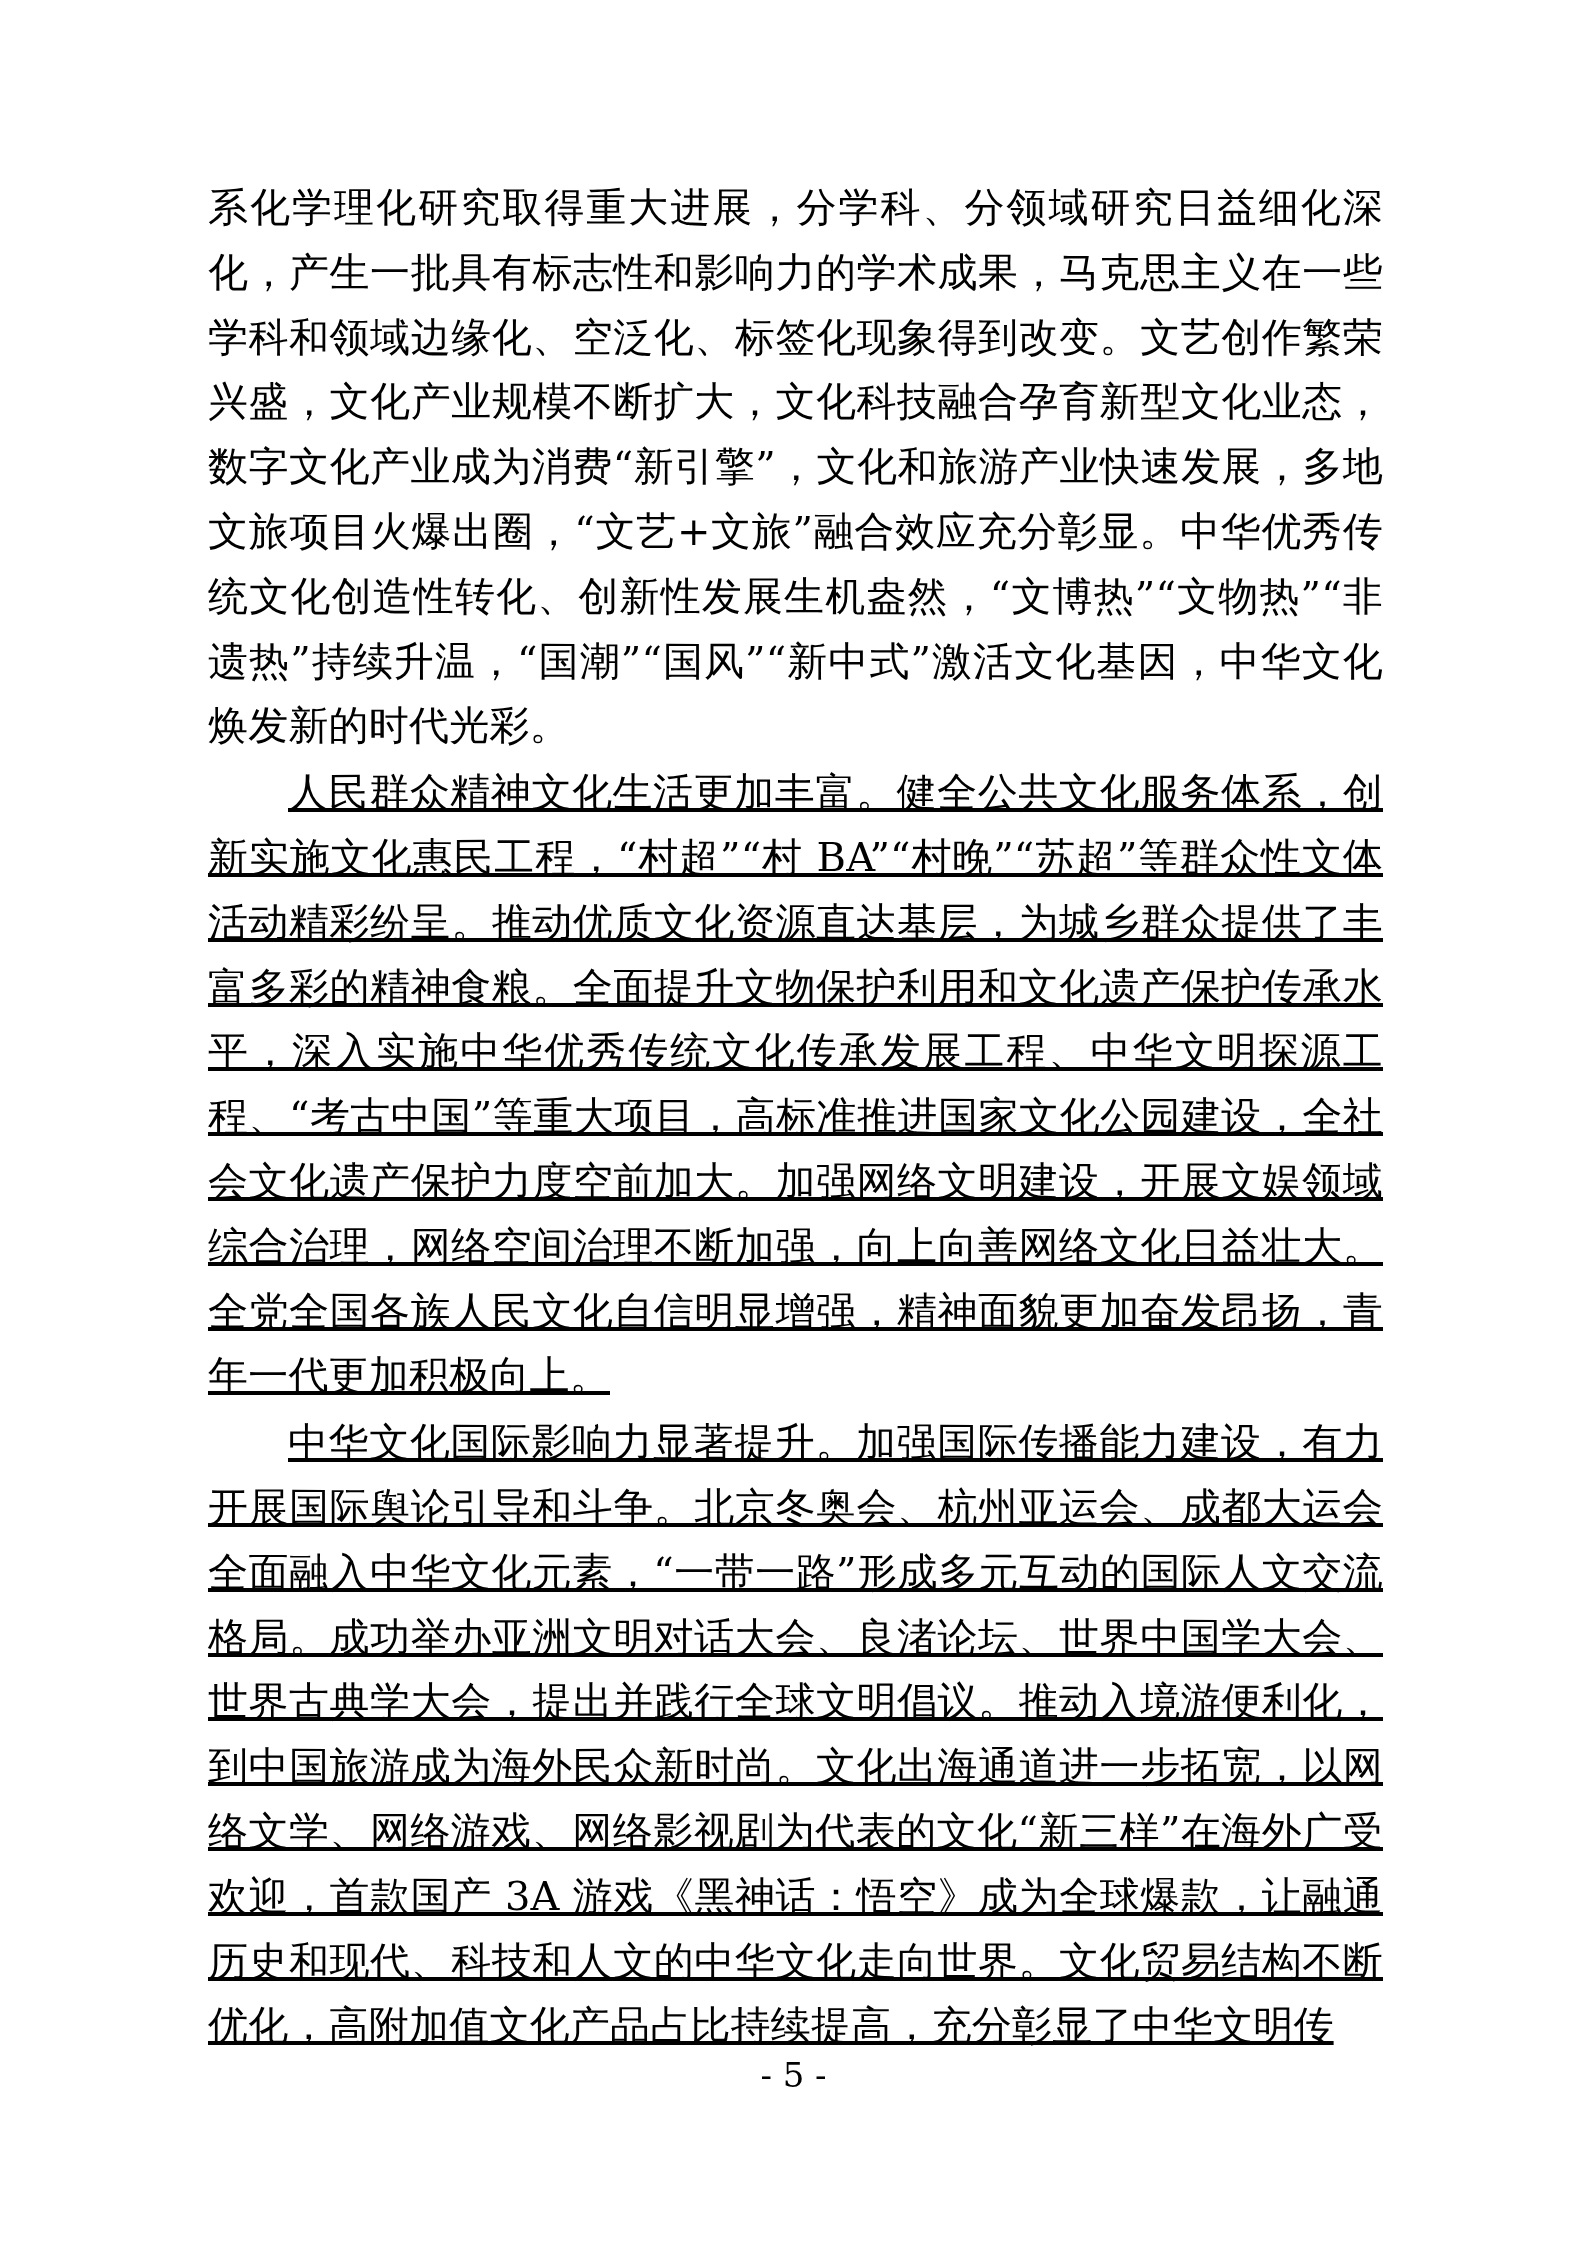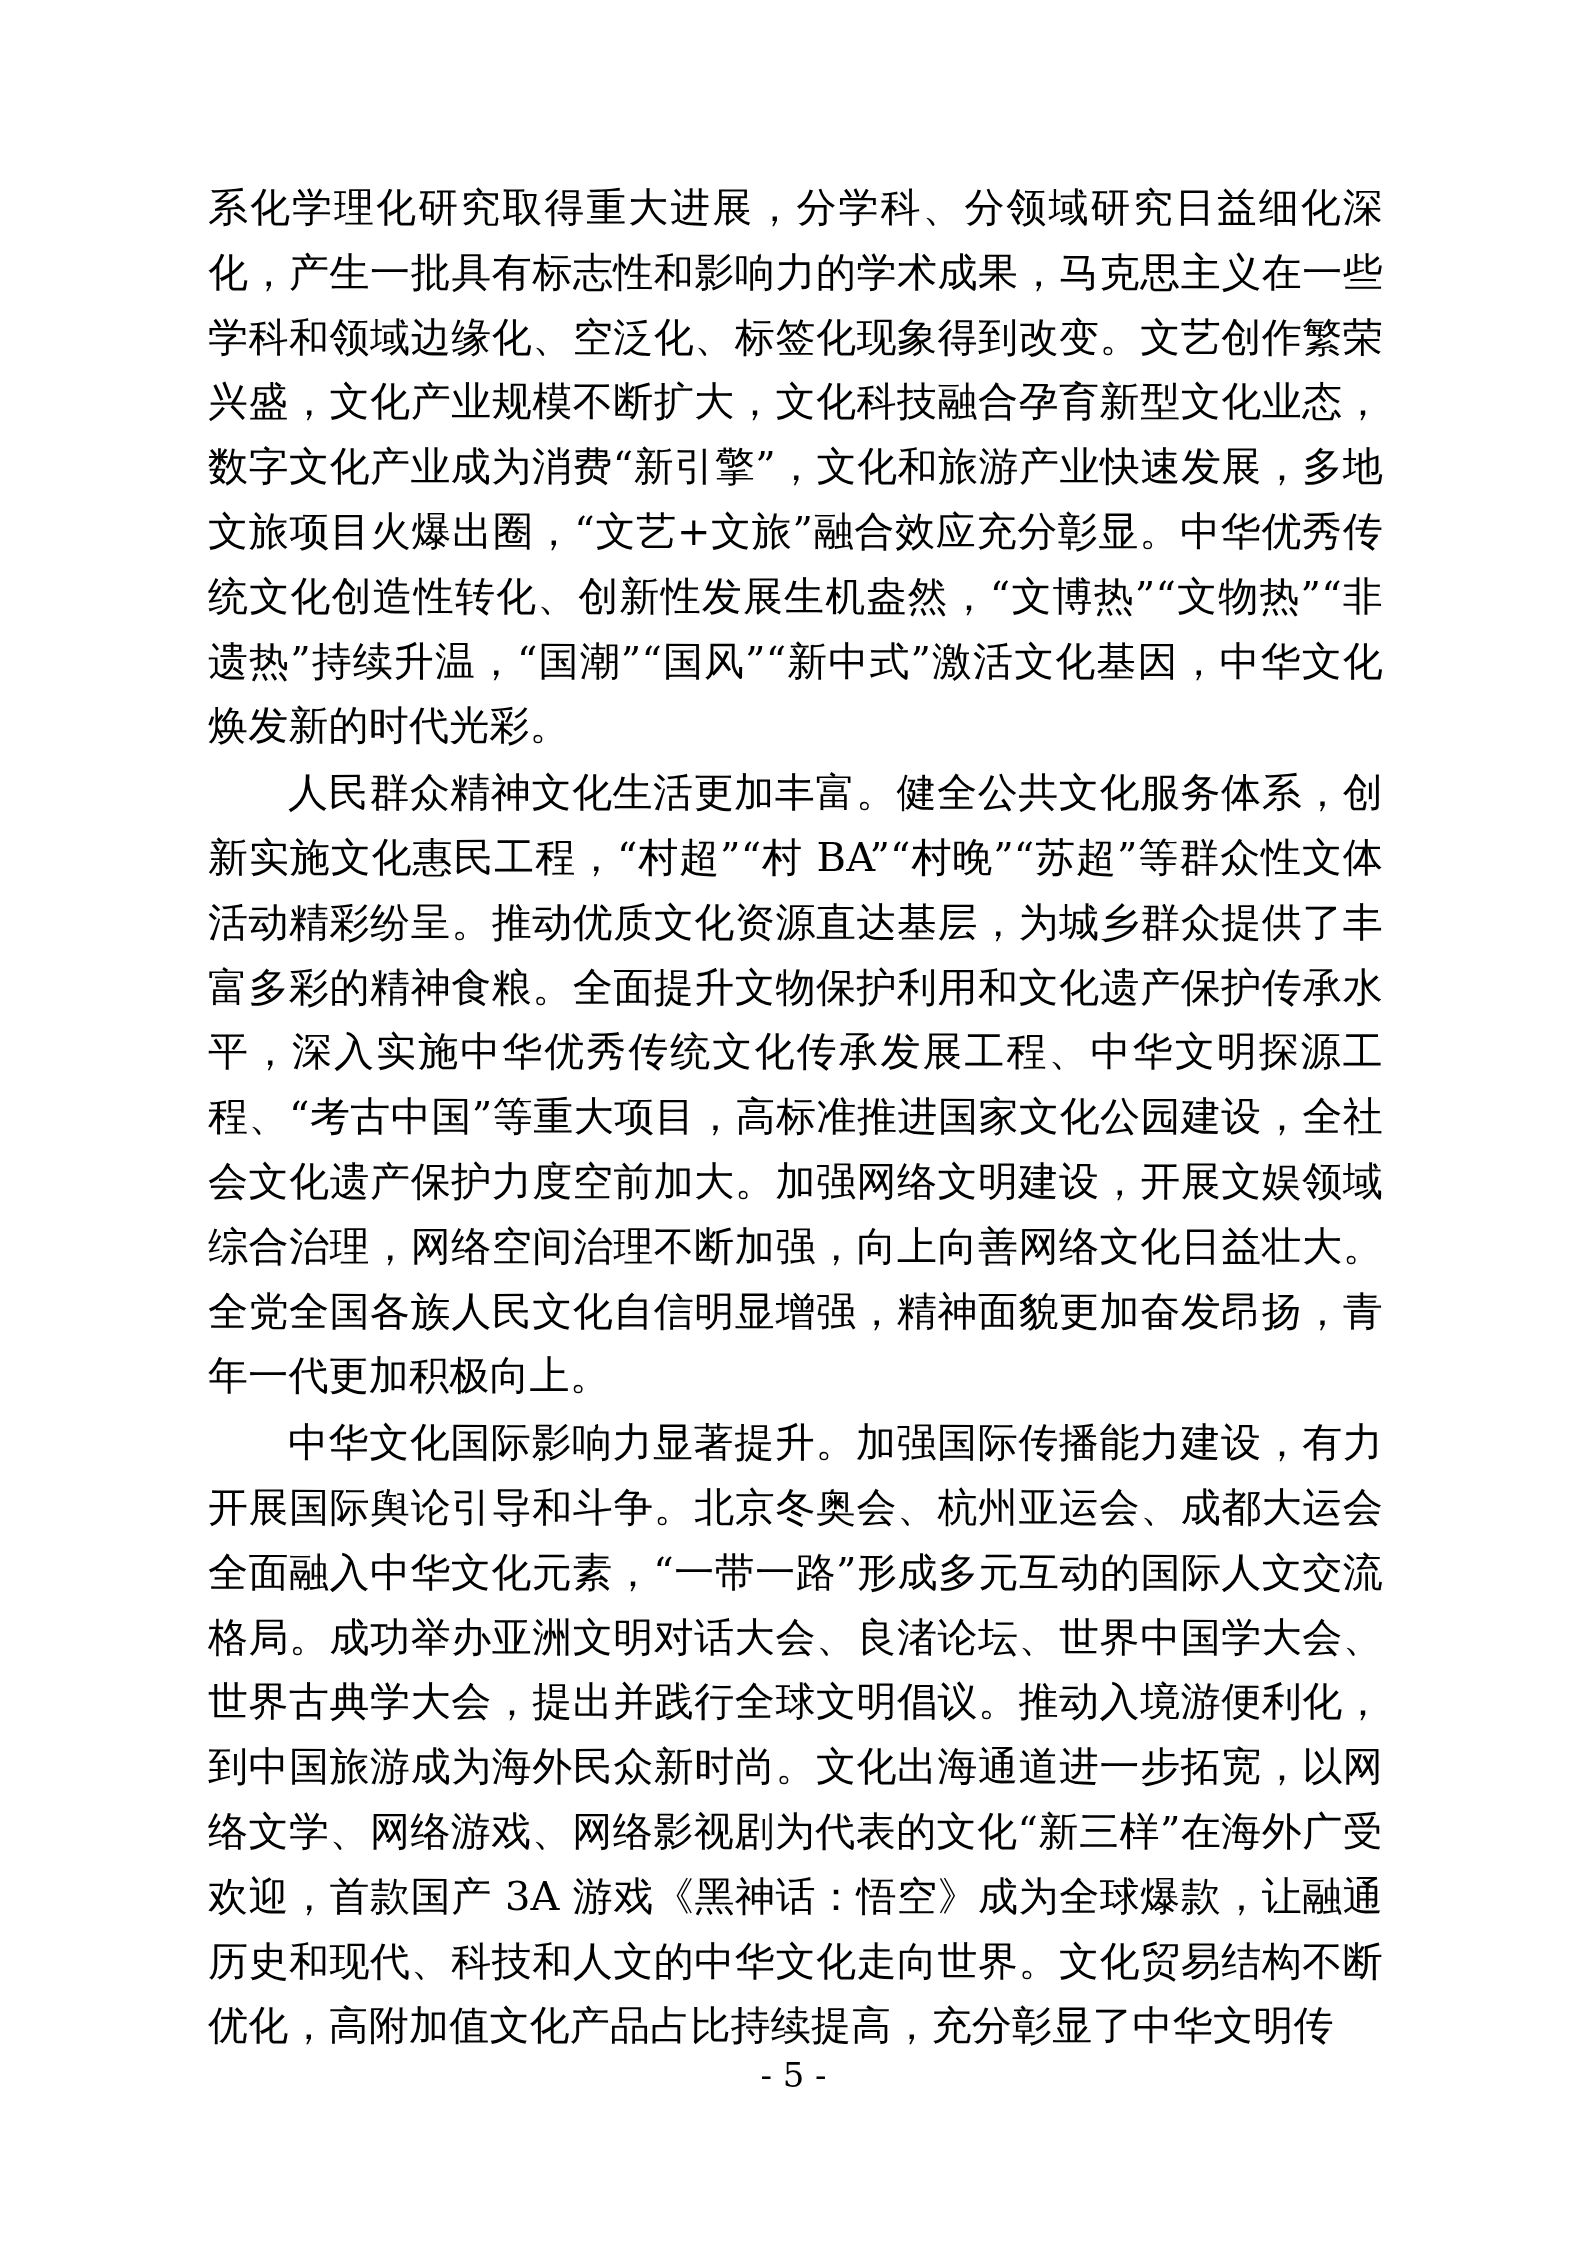--- a/index.html
+++ b/index.html
@@ -28,20 +28,21 @@
     line-height: 1.62;
     text-align: justify;
     text-justify: inter-ideograph;
     letter-spacing: 0.2px;
     margin: 0 0 2px 0;
     text-indent: 0;
     word-break: break-all;
   }
   .para.indent {
     text-indent: 80px;
+    text-decoration: underline;
   }
   .page-number {
     position: absolute;
     left: 0;
     right: 0;
     top: 2055px;
     text-align: center;
     font-size: 34px;
     font-family: "DejaVu Serif", "Liberation Serif", serif;
     color: #000000;

